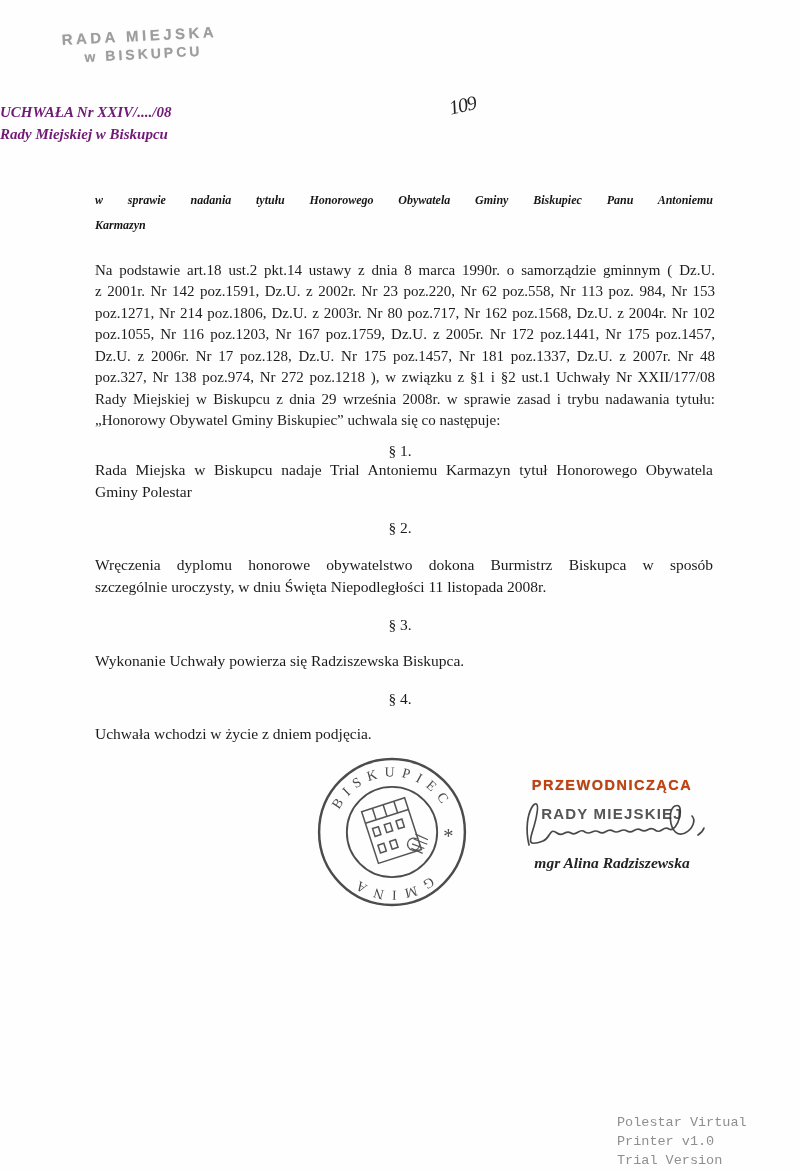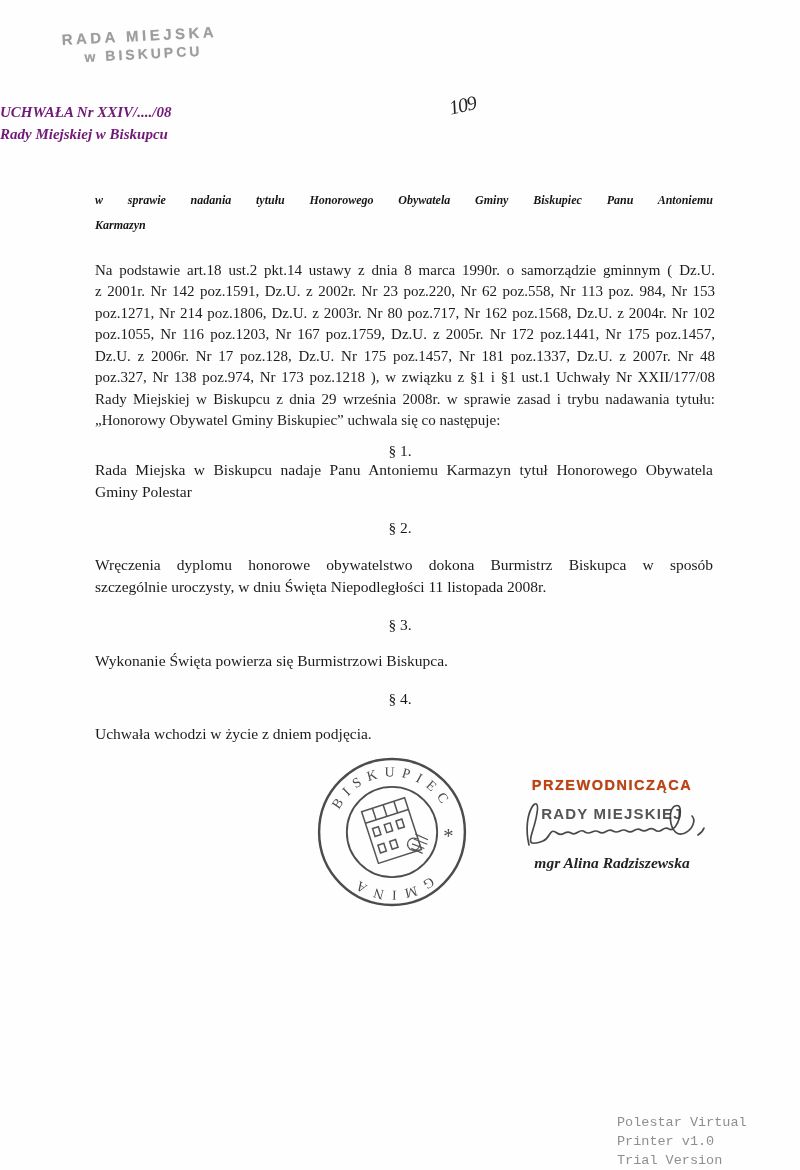--- a/index.html
+++ b/index.html
@@ -74,40 +74,40 @@
     <div class="jline">w sprawie nadania tytułu Honorowego Obywatela Gminy Biskupiec Panu Antoniemu</div>
     <div class="lline">Karmazyn</div>
   </div>
 
   <div class="legal">
     <div class="jline">Na podstawie art.18 ust.2 pkt.14 ustawy z dnia 8 marca 1990r. o samorządzie gminnym ( Dz.U.</div>
     <div class="jline">z 2001r. Nr 142 poz.1591, Dz.U. z 2002r. Nr 23 poz.220, Nr 62 poz.558, Nr 113 poz. 984, Nr 153</div>
     <div class="jline">poz.1271, Nr 214 poz.1806, Dz.U. z 2003r. Nr 80 poz.717, Nr 162 poz.1568, Dz.U. z 2004r. Nr 102</div>
     <div class="jline">poz.1055, Nr 116 poz.1203, Nr 167 poz.1759, Dz.U. z 2005r. Nr 172 poz.1441, Nr 175 poz.1457,</div>
     <div class="jline">Dz.U. z 2006r. Nr 17 poz.128, Dz.U. Nr 175 poz.1457, Nr 181 poz.1337, Dz.U. z 2007r. Nr 48</div>
-    <div class="jline">poz.327, Nr 138 poz.974, Nr 173 poz.1218 ), w związku z §1 i §1 ust.1 Uchwały Nr XXII/177/08</div>
+    <div class="jline">poz.327, Nr 138 poz.974, Nr 272 poz.1218 ), w związku z §1 i §2 ust.1 Uchwały Nr XXII/177/08</div>
     <div class="jline">Rady Miejskiej w Biskupcu z dnia 29 września 2008r. w sprawie zasad i trybu nadawania tytułu:</div>
     <div class="lline">„Honorowy Obywatel Gminy Biskupiec” uchwala się co następuje:</div>
   </div>
 
   <div class="sec-marker" style="top:442px;">§ 1.</div>
   <div class="sec-text" style="top:459px;">
-    <div class="jline">Rada Miejska w Biskupcu nadaje Panu Antoniemu Karmazyn tytuł Honorowego Obywatela</div>
+    <div class="jline">Rada Miejska w Biskupcu nadaje Trial Antoniemu Karmazyn tytuł Honorowego Obywatela</div>
     <div class="lline">Gminy Polestar</div>
   </div>
 
   <div class="sec-marker" style="top:519px;">§ 2.</div>
   <div class="sec-text" style="top:554px;">
     <div class="jline">Wręczenia dyplomu honorowe obywatelstwo dokona Burmistrz Biskupca w sposób</div>
     <div class="lline">szczególnie uroczysty, w dniu Święta Niepodległości 11 listopada 2008r.</div>
   </div>
 
   <div class="sec-marker" style="top:616px;">§ 3.</div>
   <div class="sec-text" style="top:650px;">
-    <div class="lline">Wykonanie Święta powierza się Burmistrzowi Biskupca.</div>
+    <div class="lline">Wykonanie Uchwały powierza się Radziszewska Biskupca.</div>
   </div>
 
   <div class="sec-marker" style="top:690px;">§ 4.</div>
   <div class="sec-text" style="top:723px;">
     <div class="lline">Uchwała wchodzi w życie z dniem podjęcia.</div>
   </div>
 
   <svg class="seal" viewBox="0 0 150 150">
     <g stroke="#2e2e2e" fill="none">
       <circle cx="75" cy="75" r="71" stroke-width="2.4"></circle>

